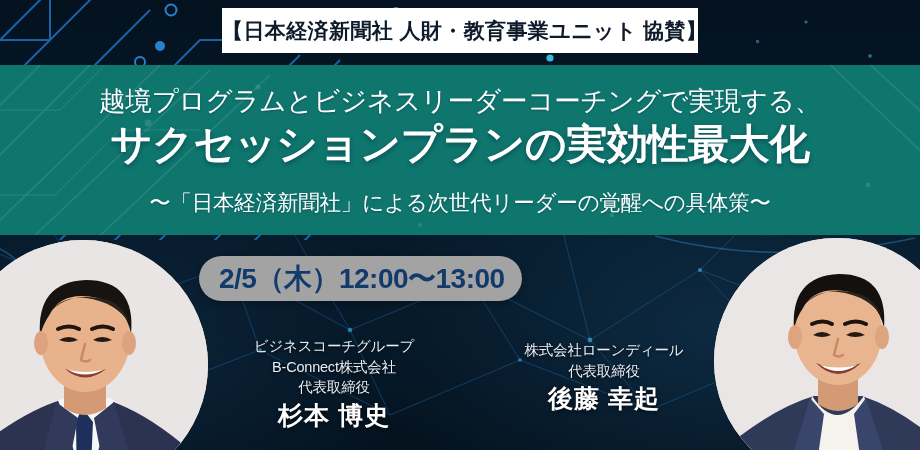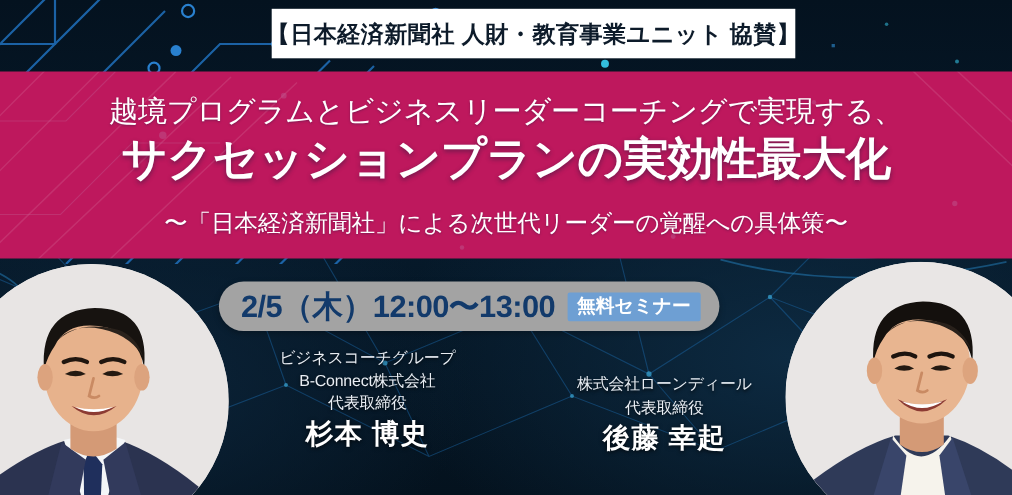--- a/index.html
+++ b/index.html
@@ -21,33 +21,32 @@
       radial-gradient(ellipse 420px 260px at 14% 78%, #0b2338 0%, rgba(11,35,56,0) 72%),
       linear-gradient(180deg,#04121f 0%,#061a2b 45%,#04121e 100%);
   }
   .bg-circuit{position:absolute;left:0;top:0;width:430px;height:240px;opacity:.95;}
   .bg-stars{position:absolute;right:0;top:0;width:520px;height:250px;}
   .bg-net{position:absolute;left:0;bottom:0;width:920px;height:240px;opacity:.85;}
 
   
   .sponsor{
     position:absolute;left:222px;top:8px;width:476px;height:45px;
-    background:#ffffff;display:flex;align-items:center;justify-content:center;
+    background:#ffffff;display:flex;align-items:center;
     z-index:6;
-    margin-left:25px;
   }
   .sponsor span{
     color:#0d1b2a;font-size:21px;font-weight:bold;letter-spacing:.4px;
     white-space:nowrap;
   }
 
   
   .band{
     position:absolute;left:0;top:65px;width:920px;height:170px;
-    background:#be185d;
+    background:#0f766e;
     overflow:hidden;z-index:4;
   }
   .band-tex{position:absolute;inset:0;opacity:.30;}
   .band-inner{
     position:relative;z-index:2;height:100%;
     display:flex;flex-direction:column;align-items:center;justify-content:center;
     padding-top:2px;box-sizing:border-box;
   }
   .t-line1{
     color:#ffffff;font-size:26.5px;font-weight:500;letter-spacing:-.2px;
@@ -86,21 +85,21 @@
     color:#123a6b;font-size:28px;font-weight:bold;letter-spacing:-.5px;
     white-space:nowrap;line-height:1;
   }
   .pill-badge{
     background:#6e9fd3;color:#ffffff;font-size:17px;font-weight:bold;
     padding:4px 9px 5px;border-radius:2px;white-space:nowrap;line-height:1;
   }
 
   
   .spk{position:absolute;z-index:7;text-align:center;color:#ffffff;}
-  .spk-left{left:218px;top:316px;width:232px;}
+  .spk-left{left:218px;top:336px;width:232px;}
   .spk-right{left:492px;top:340px;width:224px;}
   .spk-org{
     font-size:14.5px;font-weight:500;line-height:1.42;color:#e9eef4;
     letter-spacing:-.2px;white-space:nowrap;
     text-shadow:0 1px 3px rgba(0,0,0,.75);
   }
   .spk-name{
     font-size:25px;font-weight:bold;color:#ffffff;letter-spacing:1px;
     margin-top:5px;white-space:nowrap;line-height:1;
     text-shadow:0 1px 4px rgba(0,0,0,.8);
@@ -319,21 +318,20 @@
         <path d="M106 127 Q124 139 143 127 Q124 132 106 127Z" fill="#ffffff"></path>
 
         <ellipse cx="81" cy="99" rx="7" ry="12" fill="#dda47e"></ellipse>
         <ellipse cx="168" cy="99" rx="7" ry="12" fill="#dda47e"></ellipse>
       </g>
     </svg>
   </div>
 
   <div class="pill">
     <span class="pill-date">2/5（木）12:00〜13:00</span>
-    <span class="pill-badge">無料セミナー</span>
   </div>
 
   <div class="spk spk-left">
     <div class="spk-org">ビジネスコーチグループ</div>
     <div class="spk-org">B-Connect株式会社</div>
     <div class="spk-org">代表取締役</div>
     <div class="spk-name">杉本 博史</div>
   </div>
 
   <div class="spk spk-right">

